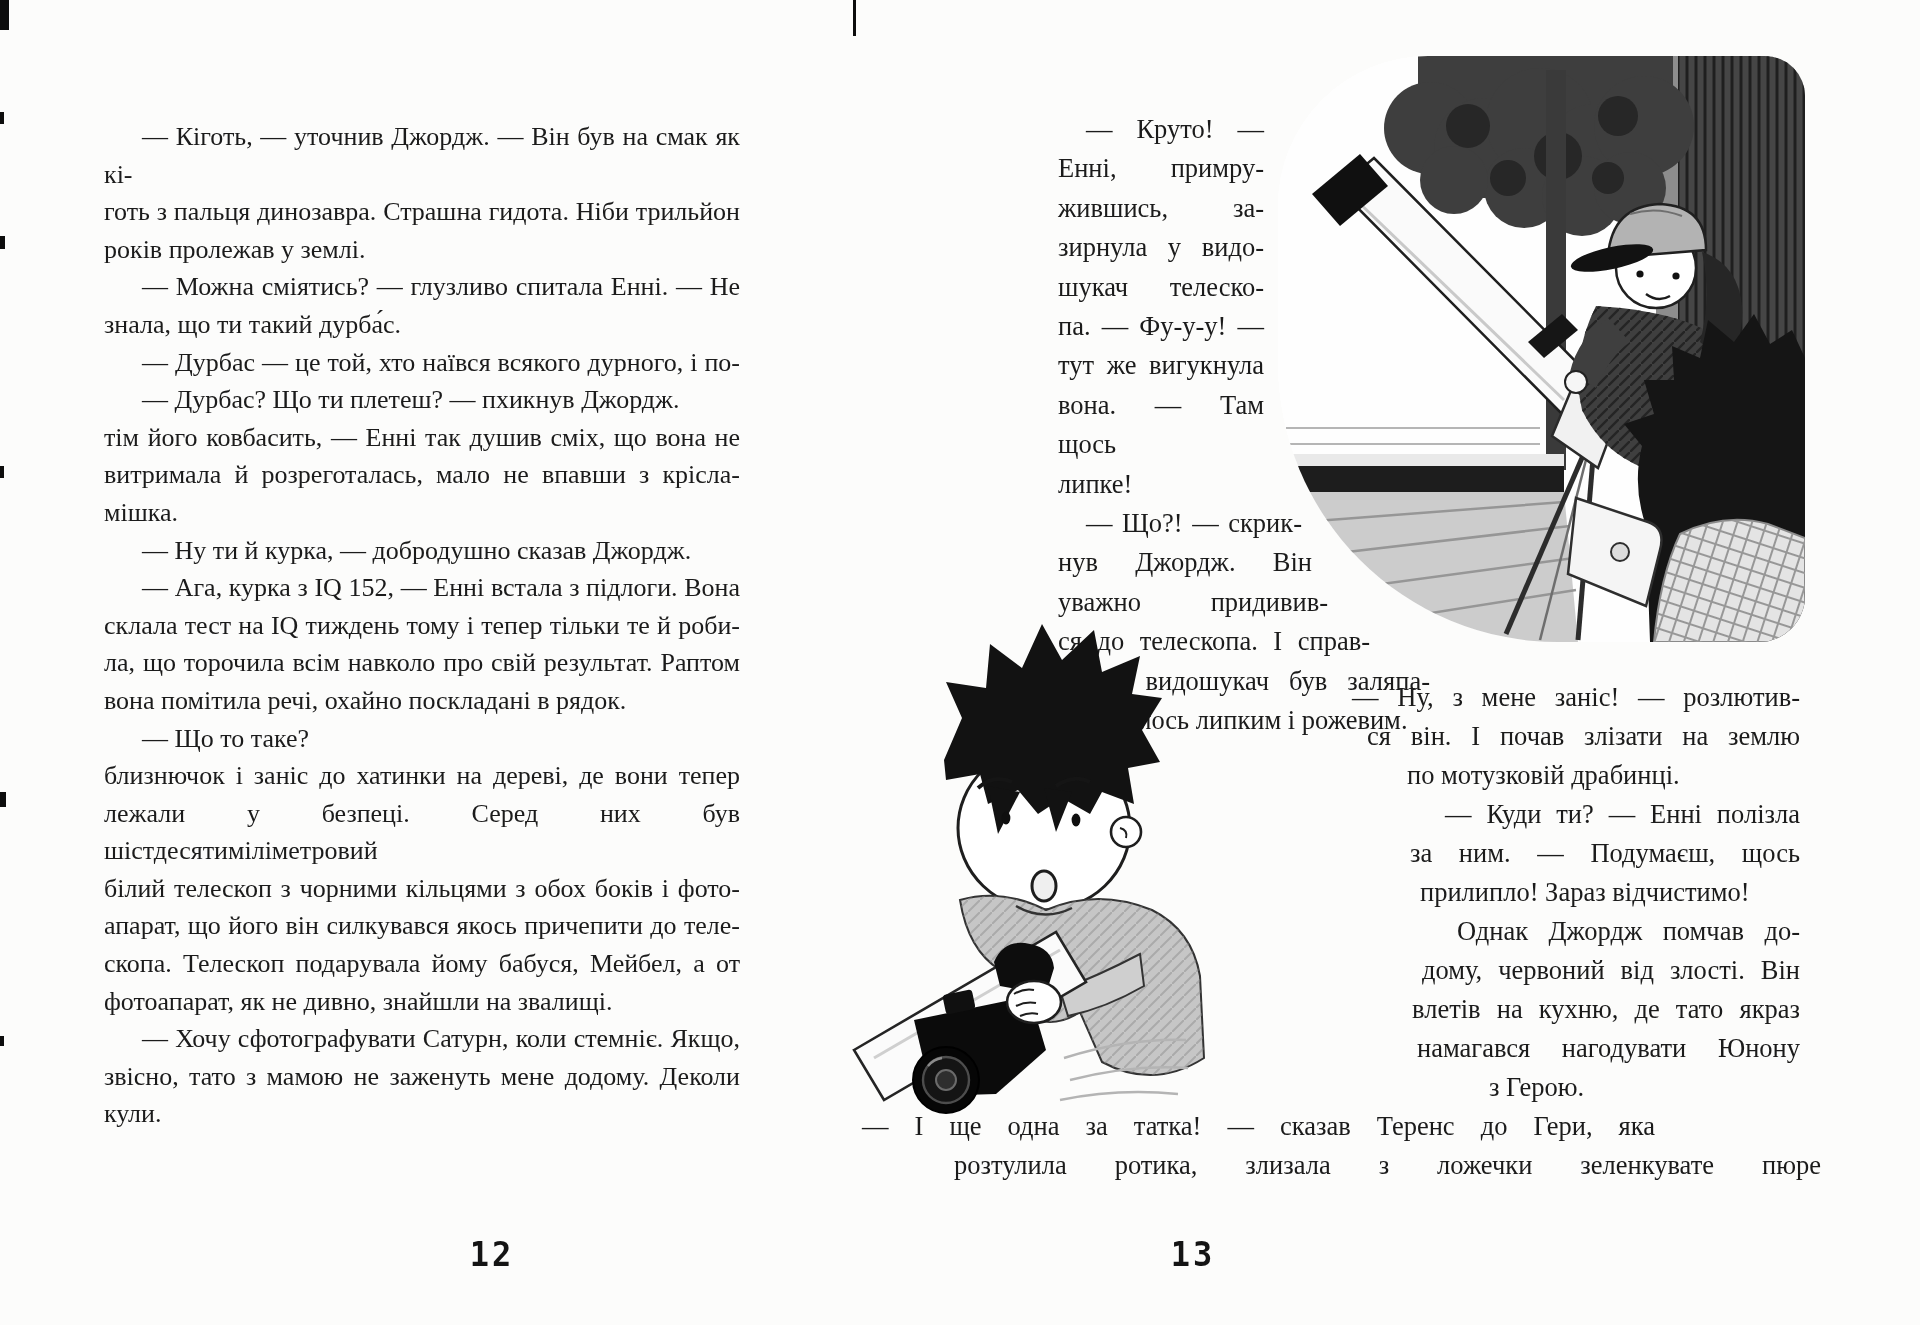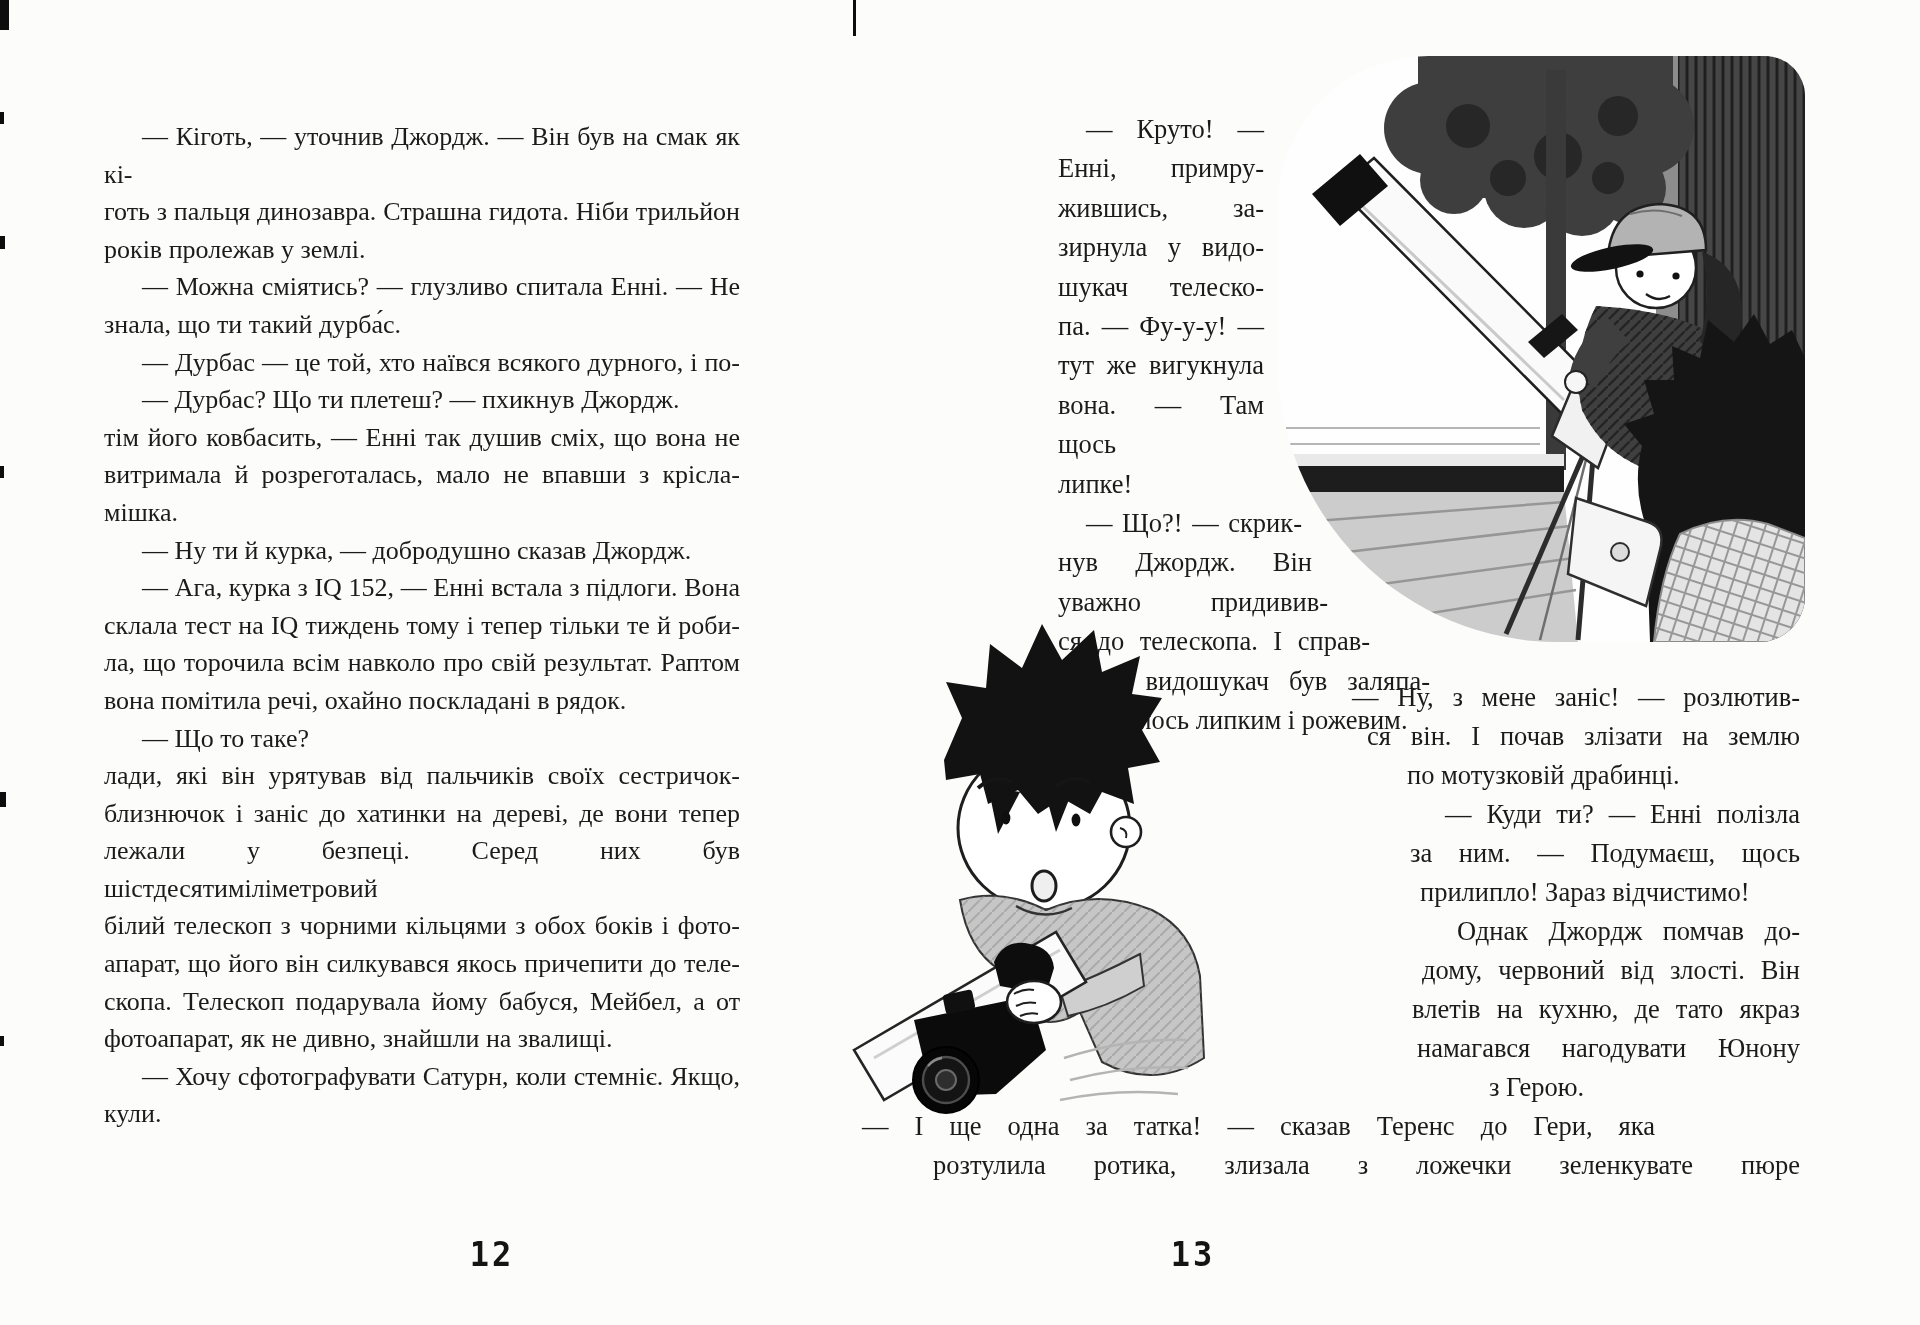--- a/index.html
+++ b/index.html
@@ -39,21 +39,21 @@
   .blockB .line:nth-child(6){margin-left:558px;width:380px}
   .blockB .line:nth-child(7){margin-left:595px;width:343px}
   .blockB .line:nth-child(8){margin-left:560px;width:378px}
   .blockB .line:nth-child(9){margin-left:550px;width:388px}
   .blockB .line:nth-child(10){margin-left:555px;width:383px}
   .blockB .line:nth-child(11){margin-left:627px;width:311px}
   
   .blockC{position:absolute;left:862px;top:1107px;width:940px;font-size:26.5px;line-height:39px}
   .blockC .line.first{text-indent:0}
   .blockC .line:nth-child(1){width:793px}
-  .blockC .line:nth-child(2){margin-left:71px;width:867px}
+  .blockC .line:nth-child(2){margin-left:92px;width:867px}
   
   .pageno{
     position:absolute;top:1236px;width:110px;text-align:center;
     font-family:"DejaVu Sans Mono", monospace;font-weight:700;
     font-size:32px;letter-spacing:3px;color:#141414;transform:scaleY(1.04);
   }
   #pn-left{left:437px}
   #pn-right{left:1138px}
   
   #illo1{
@@ -93,28 +93,28 @@
     <div class="line first plast">— Дурбас? Що ти плетеш? — пхикнув Джордж.</div>
     <div class="line">тім його ковбасить, — Енні так душив сміх, що вона не</div>
     <div class="line">витримала й розреготалась, мало не впавши з крісла-</div>
     <div class="line plast">мішка.</div>
     <div class="line first plast">— Ну ти й курка, — добродушно сказав Джордж.</div>
     <div class="line first">— Ага, курка з IQ 152, — Енні встала з підлоги. Вона</div>
     <div class="line">склала тест на IQ тиждень тому і тепер тільки те й роби-</div>
     <div class="line">ла, що торочила всім навколо про свій результат. Раптом</div>
     <div class="line plast">вона помітила речі, охайно поскладані в рядок.</div>
     <div class="line first plast">— Що то таке?</div>
-    <div class="line">лади, які він урятував від пальчиків своїх сестричок-</div>
     <div class="line">близнючок і заніс до хатинки на дереві, де вони тепер</div>
     <div class="line">лежали у безпеці. Серед них був шістдесятиміліметровий</div>
     <div class="line">білий телескоп з чорними кільцями з обох боків і фото-</div>
     <div class="line">апарат, що його він силкувався якось причепити до теле-</div>
     <div class="line">скопа. Телескоп подарувала йому бабуся, Мейбел, а от</div>
     <div class="line plast">фотоапарат, як не дивно, знайшли на звалищі.</div>
     <div class="line first">— Хочу сфотографувати Сатурн, коли стемніє. Якщо,</div>
+    <div class="line">звісно, тато з мамою не заженуть мене додому. Деколи</div>
     <div class="line plast">кули.</div>
   </div>
 <div class="pageno" id="pn-left">12</div>
 
 <div class="colA">
     <div class="line first">— Круто! —</div>
     <div class="line">Енні, примру-</div>
     <div class="line">жившись, за-</div>
     <div class="line">зирнула у видо-</div>
     <div class="line">шукач телеско-</div>

